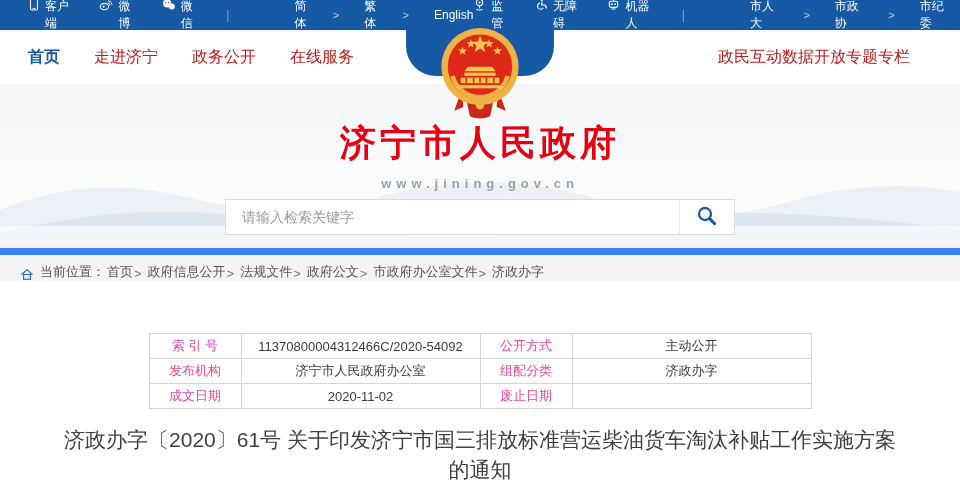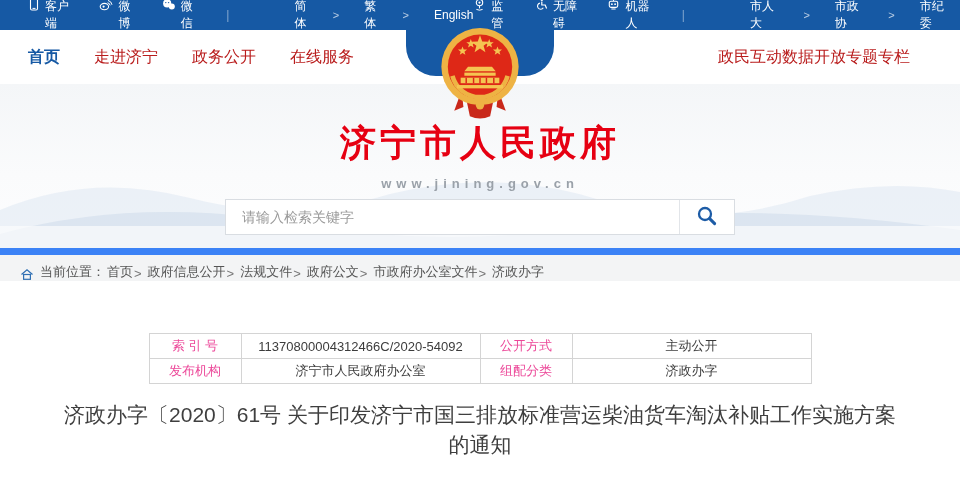--- a/index.html
+++ b/index.html
@@ -254,17 +254,23 @@
       <td class="val">11370800004312466C/2020-54092</td>
       <td class="lbl">公开方式</td>
       <td class="val">主动公开</td>
     </tr>
     <tr>
       <td class="lbl">发布机构</td>
       <td class="val">济宁市人民政府办公室</td>
       <td class="lbl">组配分类</td>
       <td class="val">济政办字</td>
     </tr>
+    <tr>
+      <td class="lbl">成文日期</td>
+      <td class="val">2020-11-02</td>
+      <td class="lbl">废止日期</td>
+      <td class="val"></td>
+    </tr>
   </tbody>
     </table>
 
   <div class="doc-title">济政办字〔2020〕61号 关于印发济宁市国三排放标准营运柴油货车淘汰补贴工作实施方案的通知</div>
 </div>
 
 </body></html>

